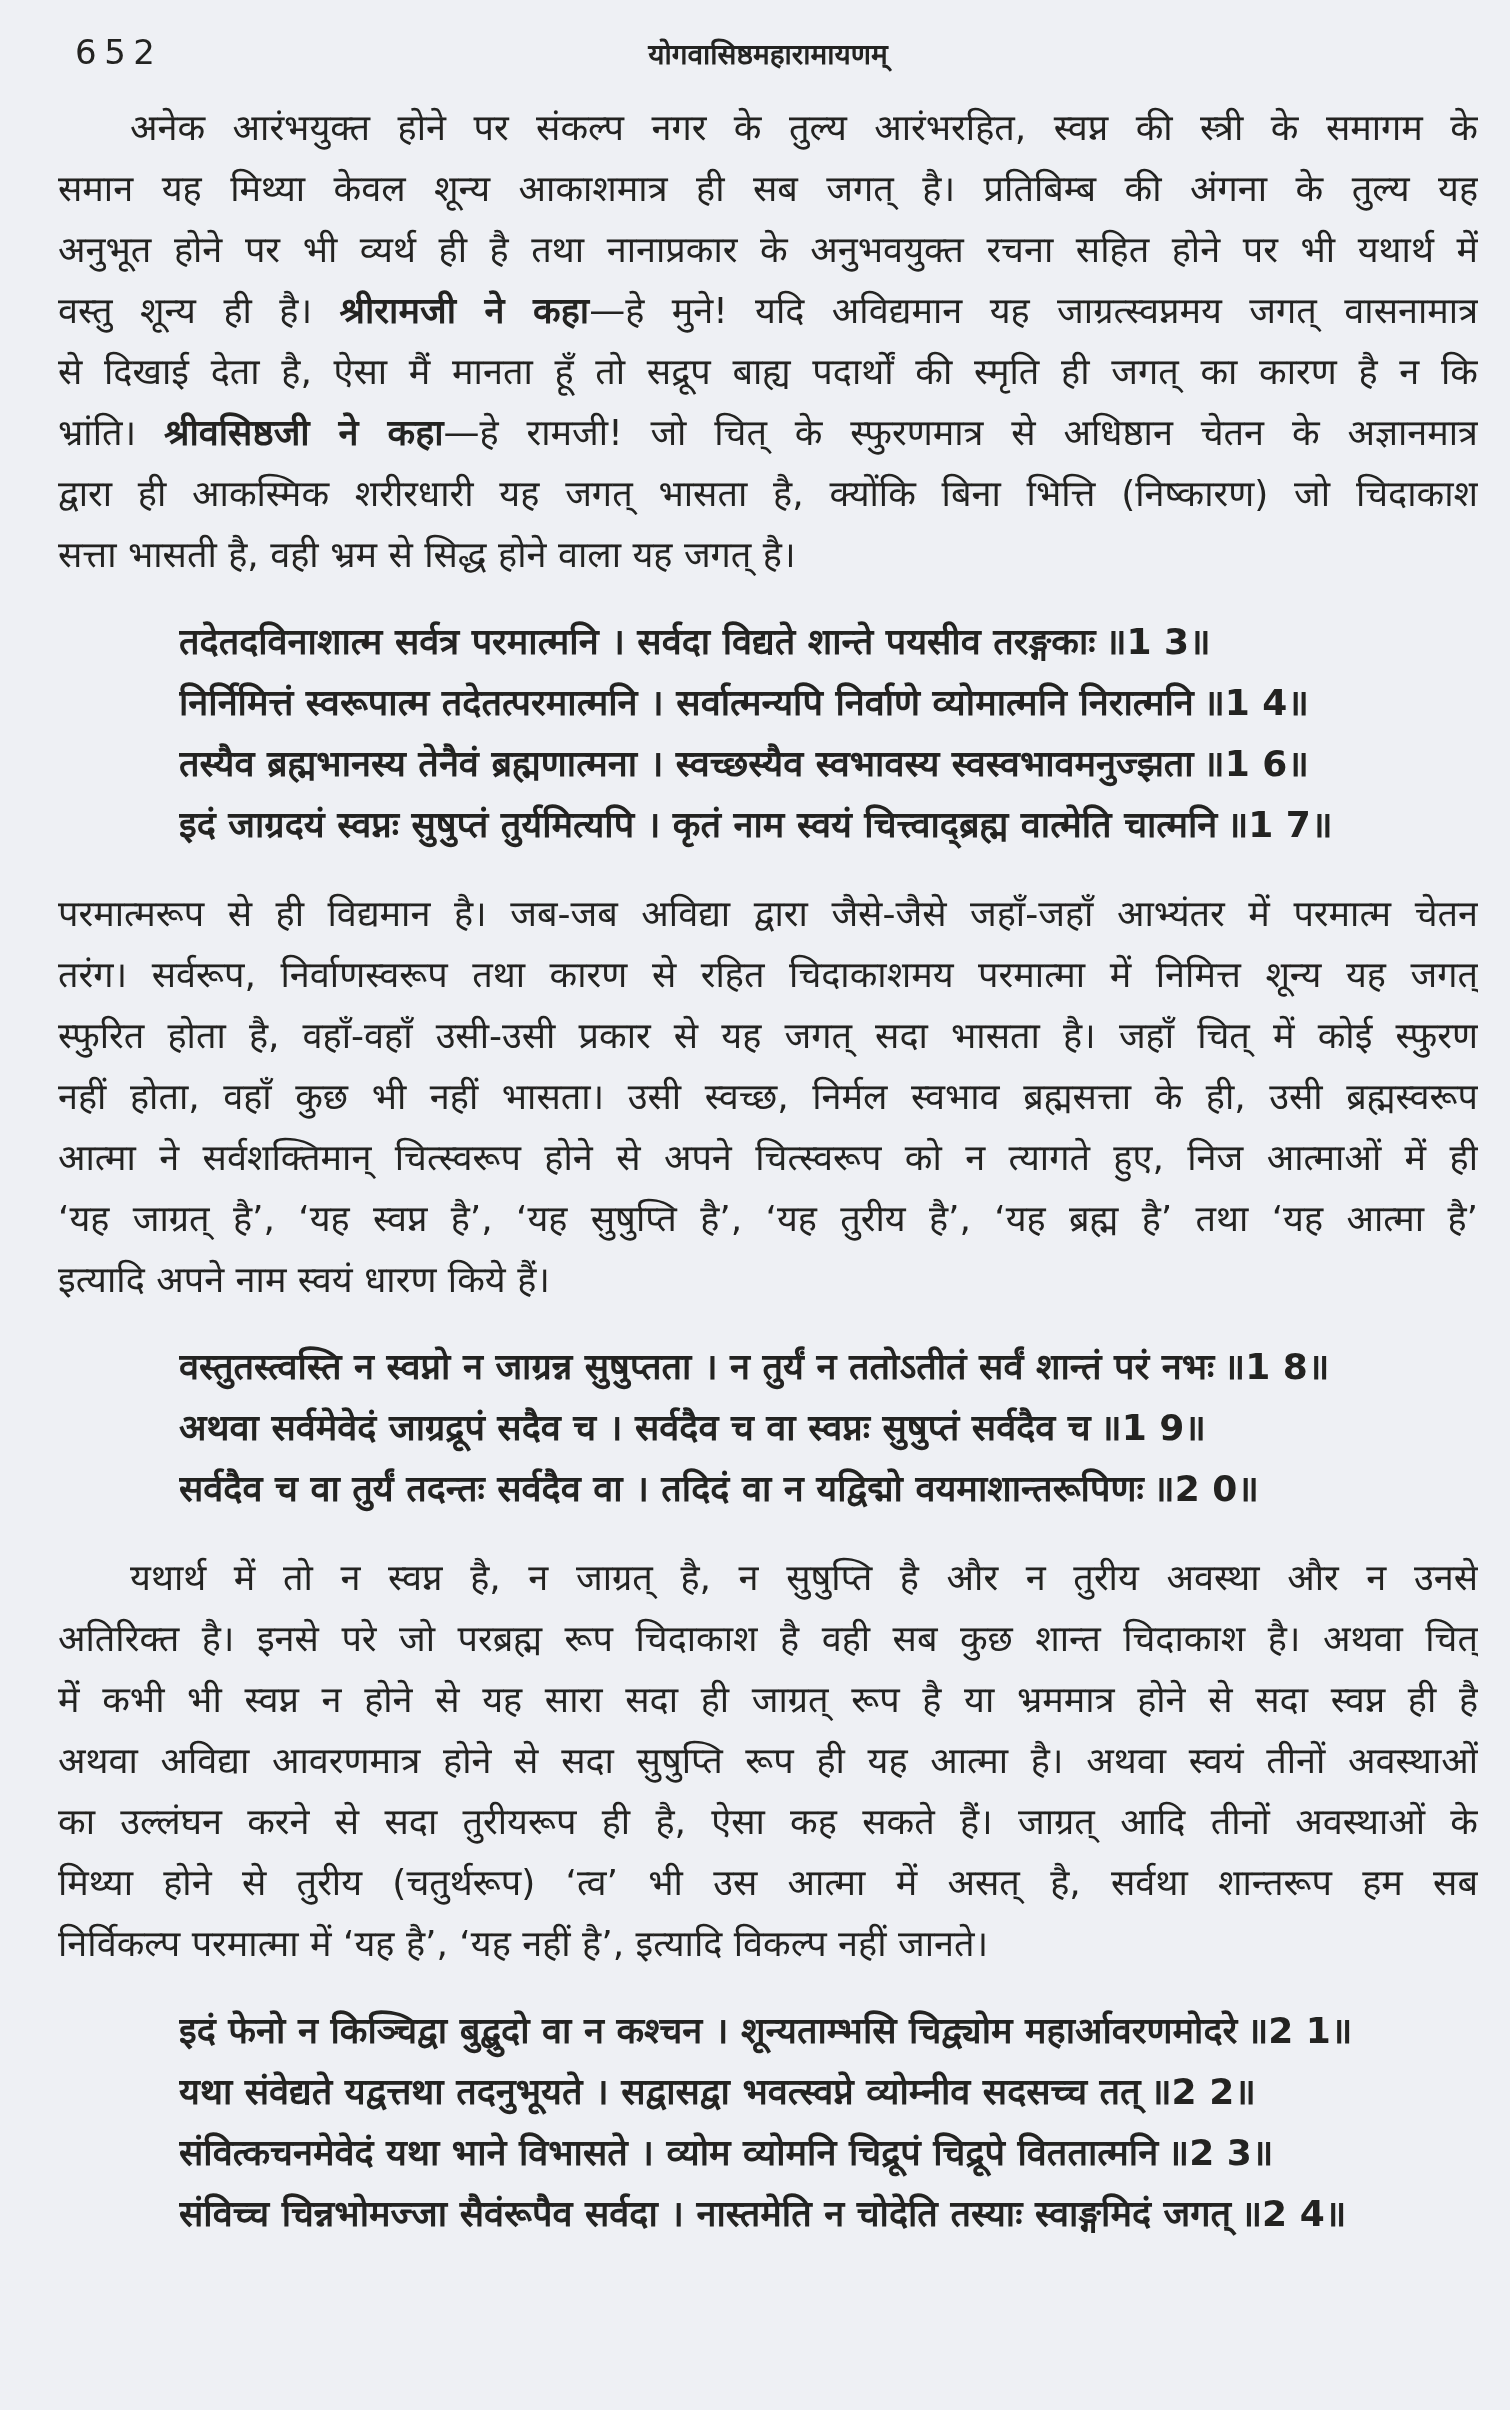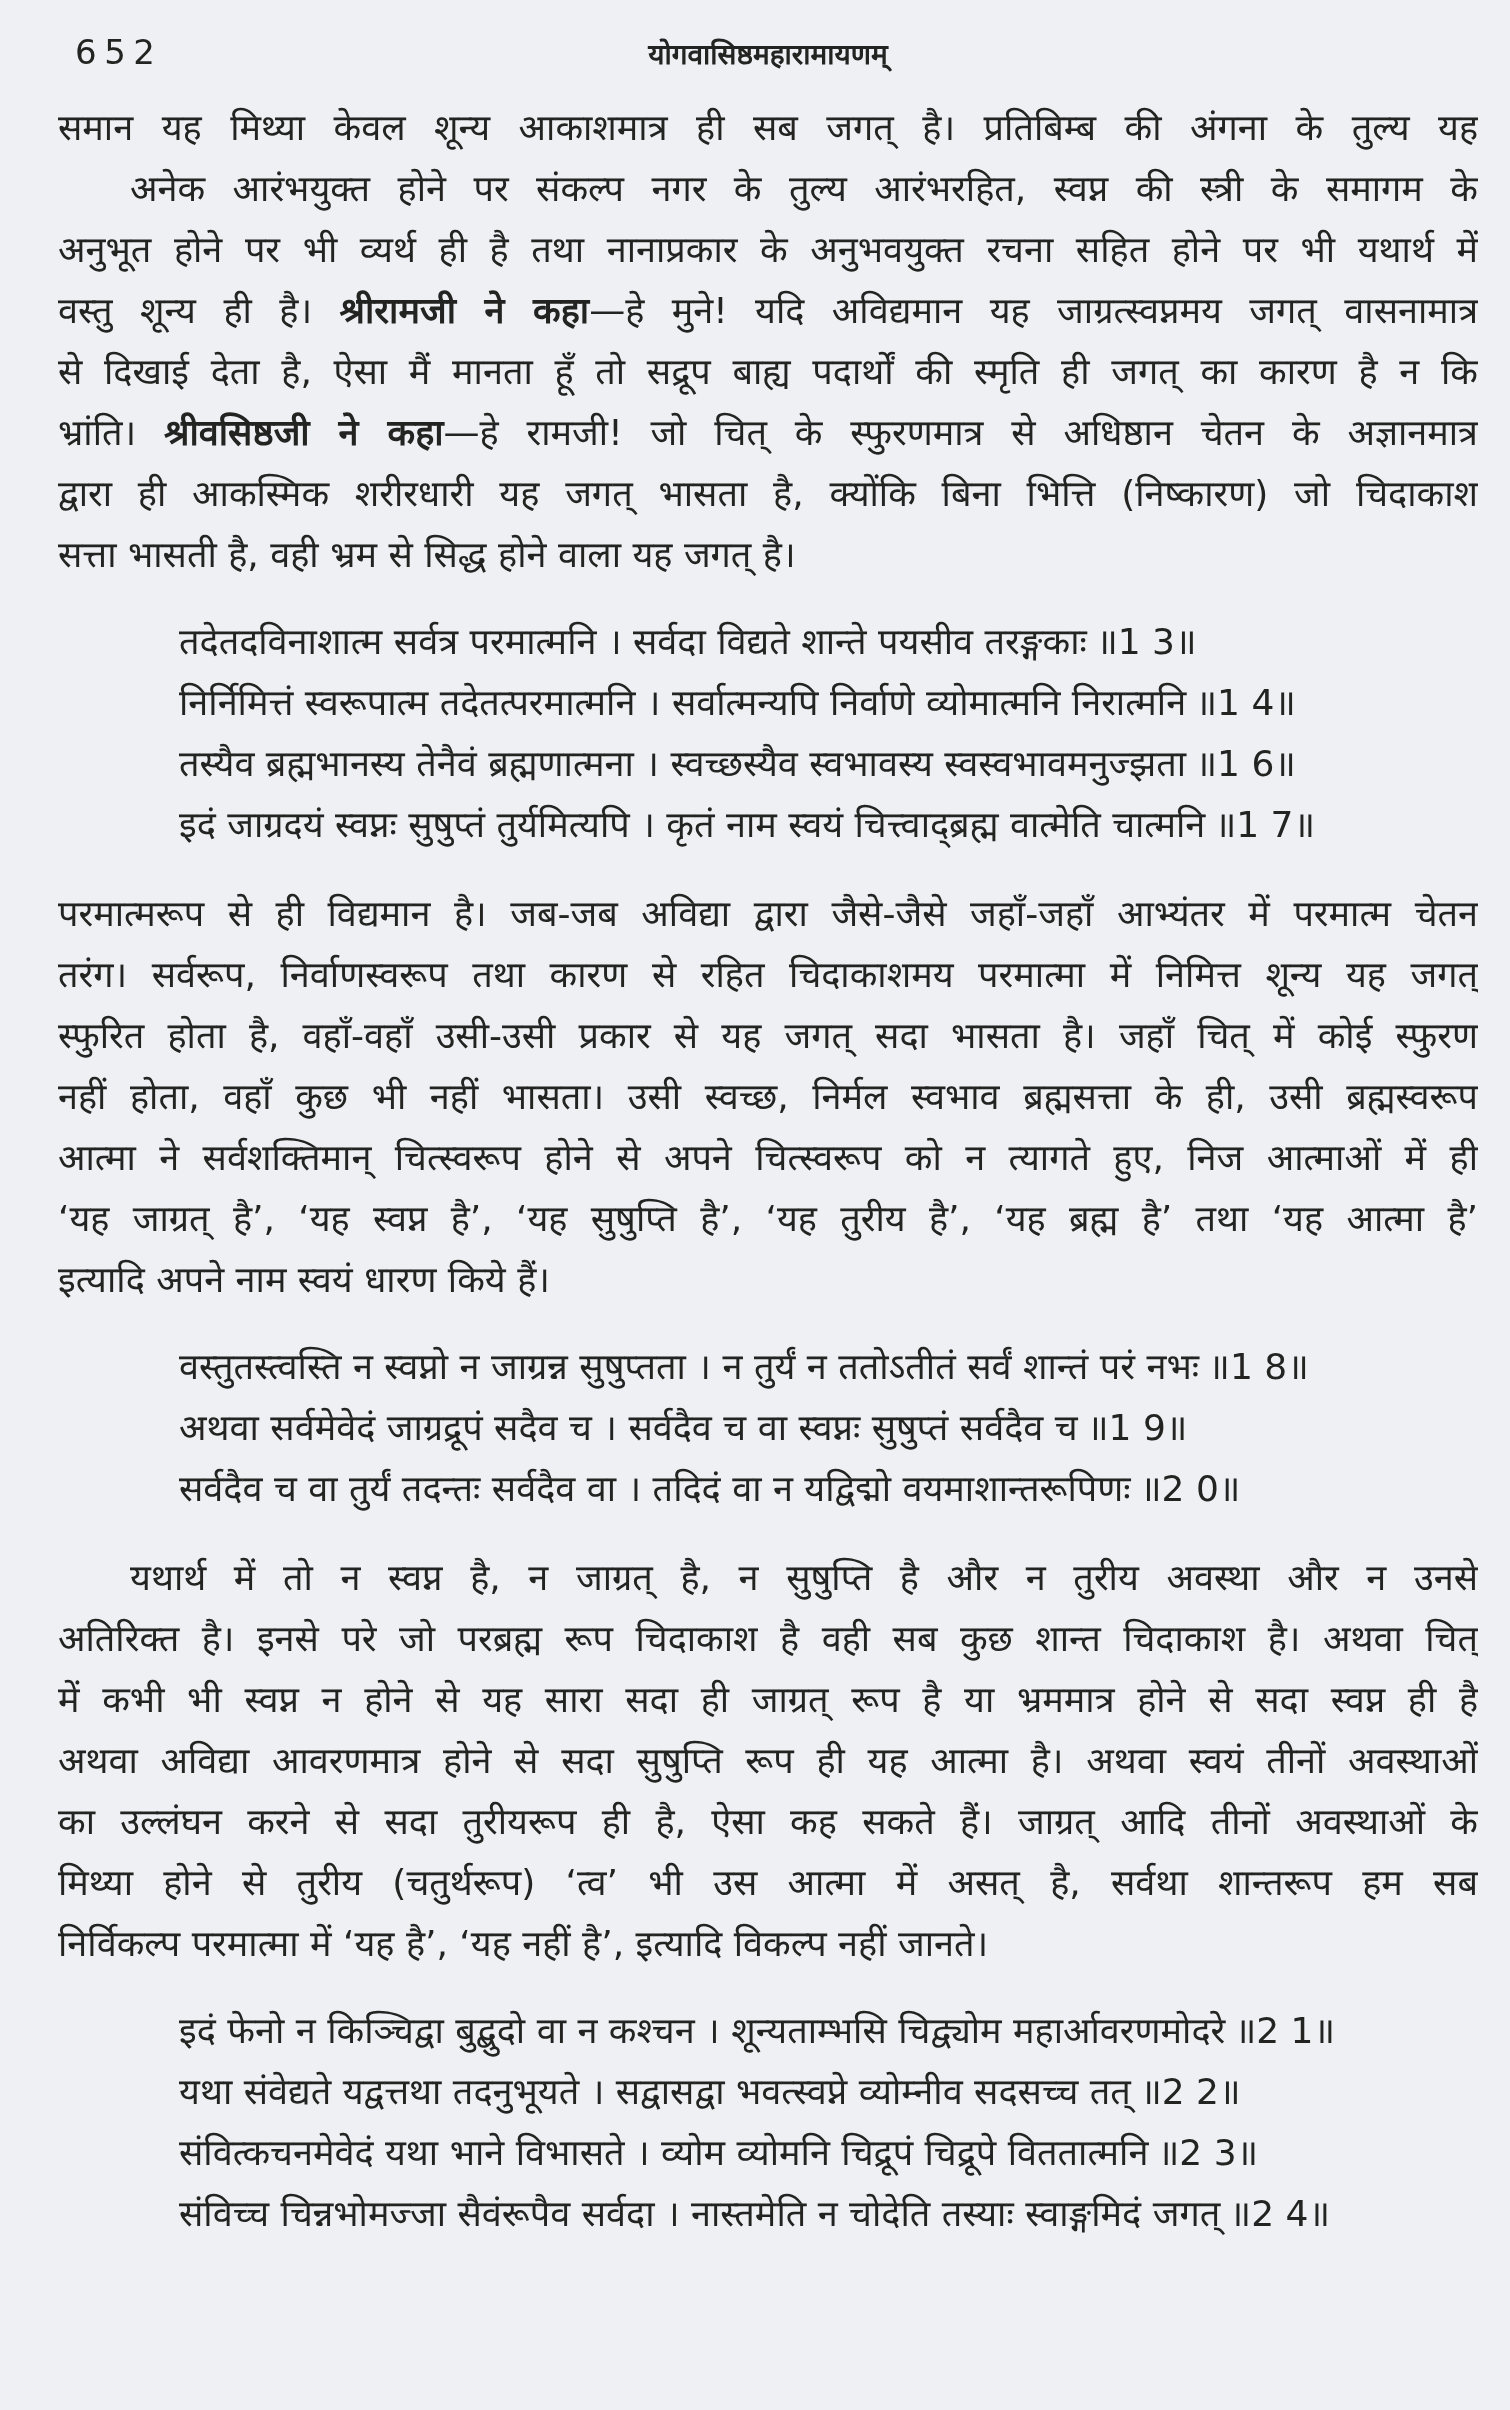--- a/index.html
+++ b/index.html
@@ -53,43 +53,43 @@
   }
   .para .line.indent{ text-indent:72px; }
   .para .line.lastline{
     text-align:left;
     text-align-last:left;
   }
   .bold{font-weight:bold;}
   .verses{
     margin:26px 0 28px 0;
     padding-left:121px;
-    font-weight:normal;
+    font-weight:bold;
   }
   .verse-line{
     line-height:61px;
     height:61px;
     white-space:nowrap;
     overflow:hidden;
   }
   .verse-num{ padding-left:9.4px; }
 </style>
 </head>
 <body>
 
 <div class="page">
   <div class="header">
     <span class="pagenum">652</span>
     <span class="title">योगवासिष्ठमहारामायणम्</span>
     <span></span>
   </div>
   <div class="body" id="content">
       <div class="para">
+        <div class="line indent"><span>अनेक आरंभयुक्त होने पर संकल्प नगर के तुल्य आरंभरहित, स्वप्न की स्त्री के समागम के</span></div>
         <div class="line"><span>समान यह मिथ्या केवल शून्य आकाशमात्र ही सब जगत् है। प्रतिबिम्ब की अंगना के तुल्य यह</span></div>
-        <div class="line indent"><span>अनेक आरंभयुक्त होने पर संकल्प नगर के तुल्य आरंभरहित, स्वप्न की स्त्री के समागम के</span></div>
         <div class="line"><span>अनुभूत होने पर भी व्यर्थ ही है तथा नानाप्रकार के अनुभवयुक्त रचना सहित होने पर भी यथार्थ में</span></div>
         <div class="line"><span>वस्तु शून्य ही है। </span><span class="bold">श्रीरामजी ने कहा</span><span>—हे मुने! यदि अविद्यमान यह जाग्रत्स्वप्नमय जगत् वासनामात्र</span></div>
         <div class="line"><span>से दिखाई देता है, ऐसा मैं मानता हूँ तो सद्रूप बाह्य पदार्थों की स्मृति ही जगत् का कारण है न कि</span></div>
         <div class="line"><span>भ्रांति। </span><span class="bold">श्रीवसिष्ठजी ने कहा</span><span>—हे रामजी! जो चित् के स्फुरणमात्र से अधिष्ठान चेतन के अज्ञानमात्र</span></div>
         <div class="line"><span>द्वारा ही आकस्मिक शरीरधारी यह जगत् भासता है, क्योंकि बिना भित्ति (निष्कारण) जो चिदाकाश</span></div>
         <div class="line lastline"><span>सत्ता भासती है, वही भ्रम से सिद्ध होने वाला यह जगत् है।</span></div>
       </div>
       <div class="verses">
         <div class="verse-line"><span>तदेतदविनाशात्म सर्वत्र परमात्मनि । सर्वदा विद्यते शान्ते पयसीव तरङ्गकाः</span><span class="verse-num">॥1 3॥</span></div>
         <div class="verse-line"><span>निर्निमित्तं स्वरूपात्म तदेतत्परमात्मनि । सर्वात्मन्यपि निर्वाणे व्योमात्मनि निरात्मनि</span><span class="verse-num">॥1 4॥</span></div>

